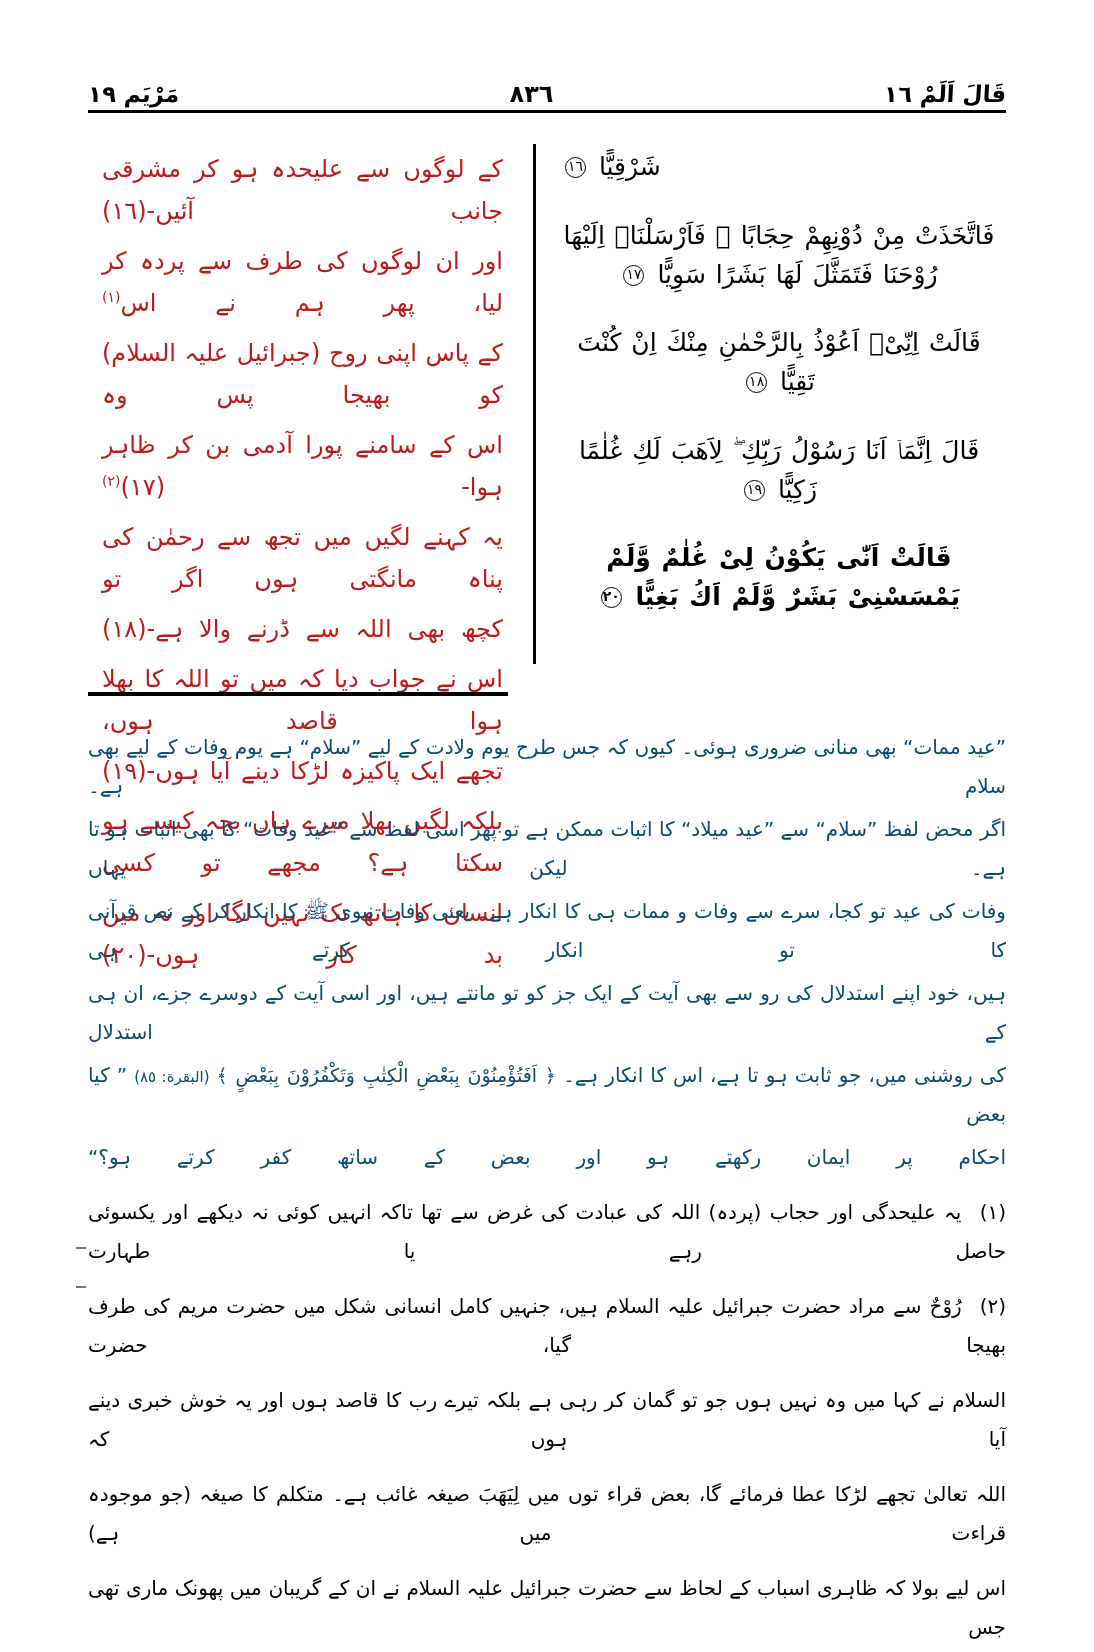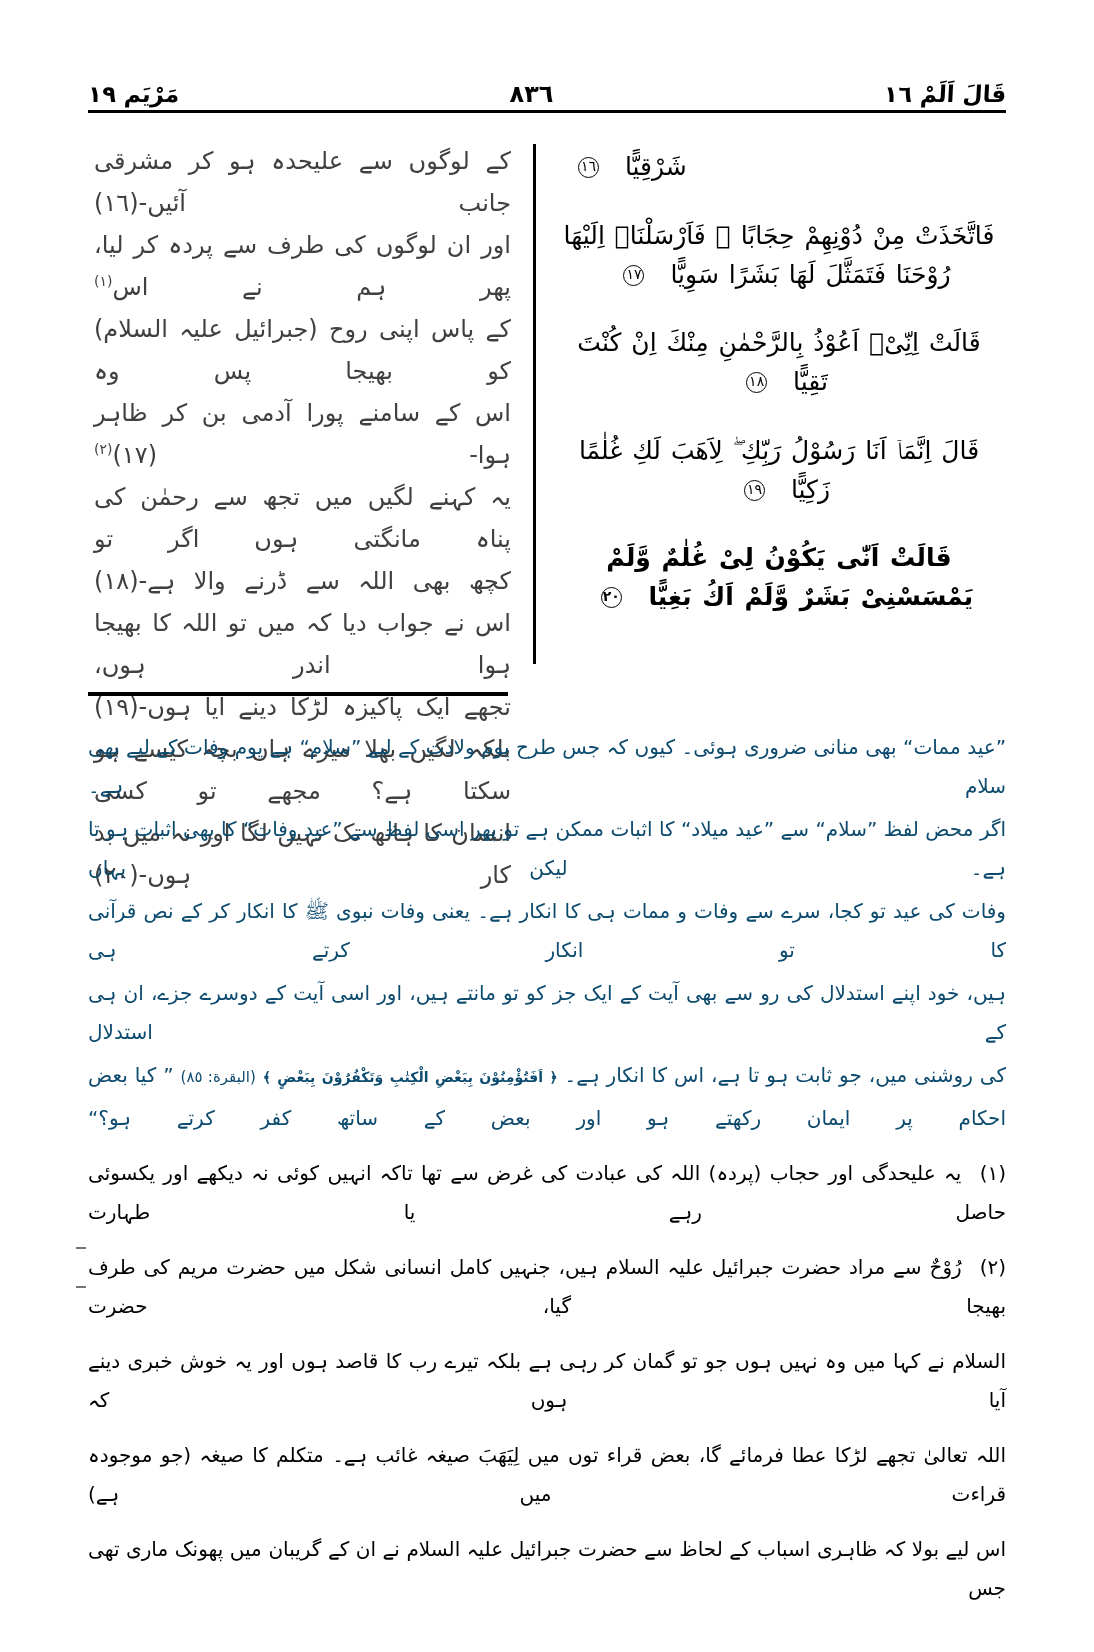--- a/index.html
+++ b/index.html
@@ -105,30 +105,30 @@
   .ayah-mark {
     display: inline-block;
     font-size: 14px;
     border: 1.5px solid #000;
     border-radius: 50%;
     width: 19px;
     height: 19px;
     line-height: 17px;
     text-align: center;
     vertical-align: 4px;
-    margin: 0 16px;
+    margin: 0 3px;
   }
 
   .urdu-line {
     font-family: "DejaVu Sans", sans-serif;
     font-size: 24px;
     line-height: 1.75;
-    color: #404040;
-    direction: rtl;
-    margin: 0;
+    color: #b91c1c;
+    direction: rtl;
+    margin: 8px;
     text-align: justify;
     text-align-last: justify;
     word-spacing: 1px;
   }
   .fn-ref {
     font-size: 14px;
     vertical-align: super;
   }
 
   
@@ -153,22 +153,22 @@
     font-family: "DejaVu Sans", sans-serif;
     font-size: 20px;
     line-height: 1.95;
     color: #0c4a6e;
     margin: 0 0 4px 0;
     text-align: justify;
     text-align-last: justify;
     direction: rtl;
   }
   .cm-quote-ar {
-    font-size: 14px;
-    font-weight: 700;
+    font-size: 19px;
+    font-weight: 400;
     word-spacing: 1px;
     margin-top: 20px;
   }
   .cm-ref {
     font-size: 15px;
   }
   .footnotes { margin-top: 8px; }
   .fn-item {
     font-family: "DejaVu Sans", sans-serif;
     font-size: 20px;
@@ -233,21 +233,21 @@
       <p class="urdu-line">کے لوگوں سے علیحدہ ہو کر مشرقی جانب آئیں-(١٦)</p>
       <p class="urdu-line">
         <span>اور ان لوگوں کی طرف سے پردہ کر لیا، پھر ہم نے اس</span><span class="fn-ref">(١)</span>
       </p>
       <p class="urdu-line">کے پاس اپنی روح (جبرائیل علیہ السلام) کو بھیجا پس وہ</p>
       <p class="urdu-line">
         <span>اس کے سامنے پورا آدمی بن کر ظاہر ہوا- (١٧)</span><span class="fn-ref">(٢)</span>
       </p>
       <p class="urdu-line">یہ کہنے لگیں میں تجھ سے رحمٰن کی پناہ مانگتی ہوں اگر تو</p>
       <p class="urdu-line">کچھ بھی اللہ سے ڈرنے والا ہے-(١٨)</p>
-      <p class="urdu-line">اس نے جواب دیا کہ میں تو اللہ کا بھیجا ہوا اندر ہوں،</p>
+      <p class="urdu-line">اس نے جواب دیا کہ میں تو اللہ کا بھلا ہوا قاصد ہوں،</p>
       <p class="urdu-line">تجھے ایک پاکیزہ لڑکا دینے آیا ہوں-(١٩)</p>
       <p class="urdu-line">بلکہ لگیں بھلا میرے ہاں بچہ کیسے ہو سکتا ہے؟ مجھے تو کسی</p>
       <p class="urdu-line">انسان کا ہاتھ تک نہیں لگا اور نہ میں بد کار ہوں-(٢٠)</p>
     </div>
   </div>
 
   <div class="mid-rule"></div>
 
   <div class="commentary">
     <p class="cm-para">”عید ممات“ بھی منانی ضروری ہوئی۔ کیوں کہ جس طرح یوم ولادت کے لیے ”سلام“ ہے یوم وفات کے لیے بھی سلام ہے۔</p>

